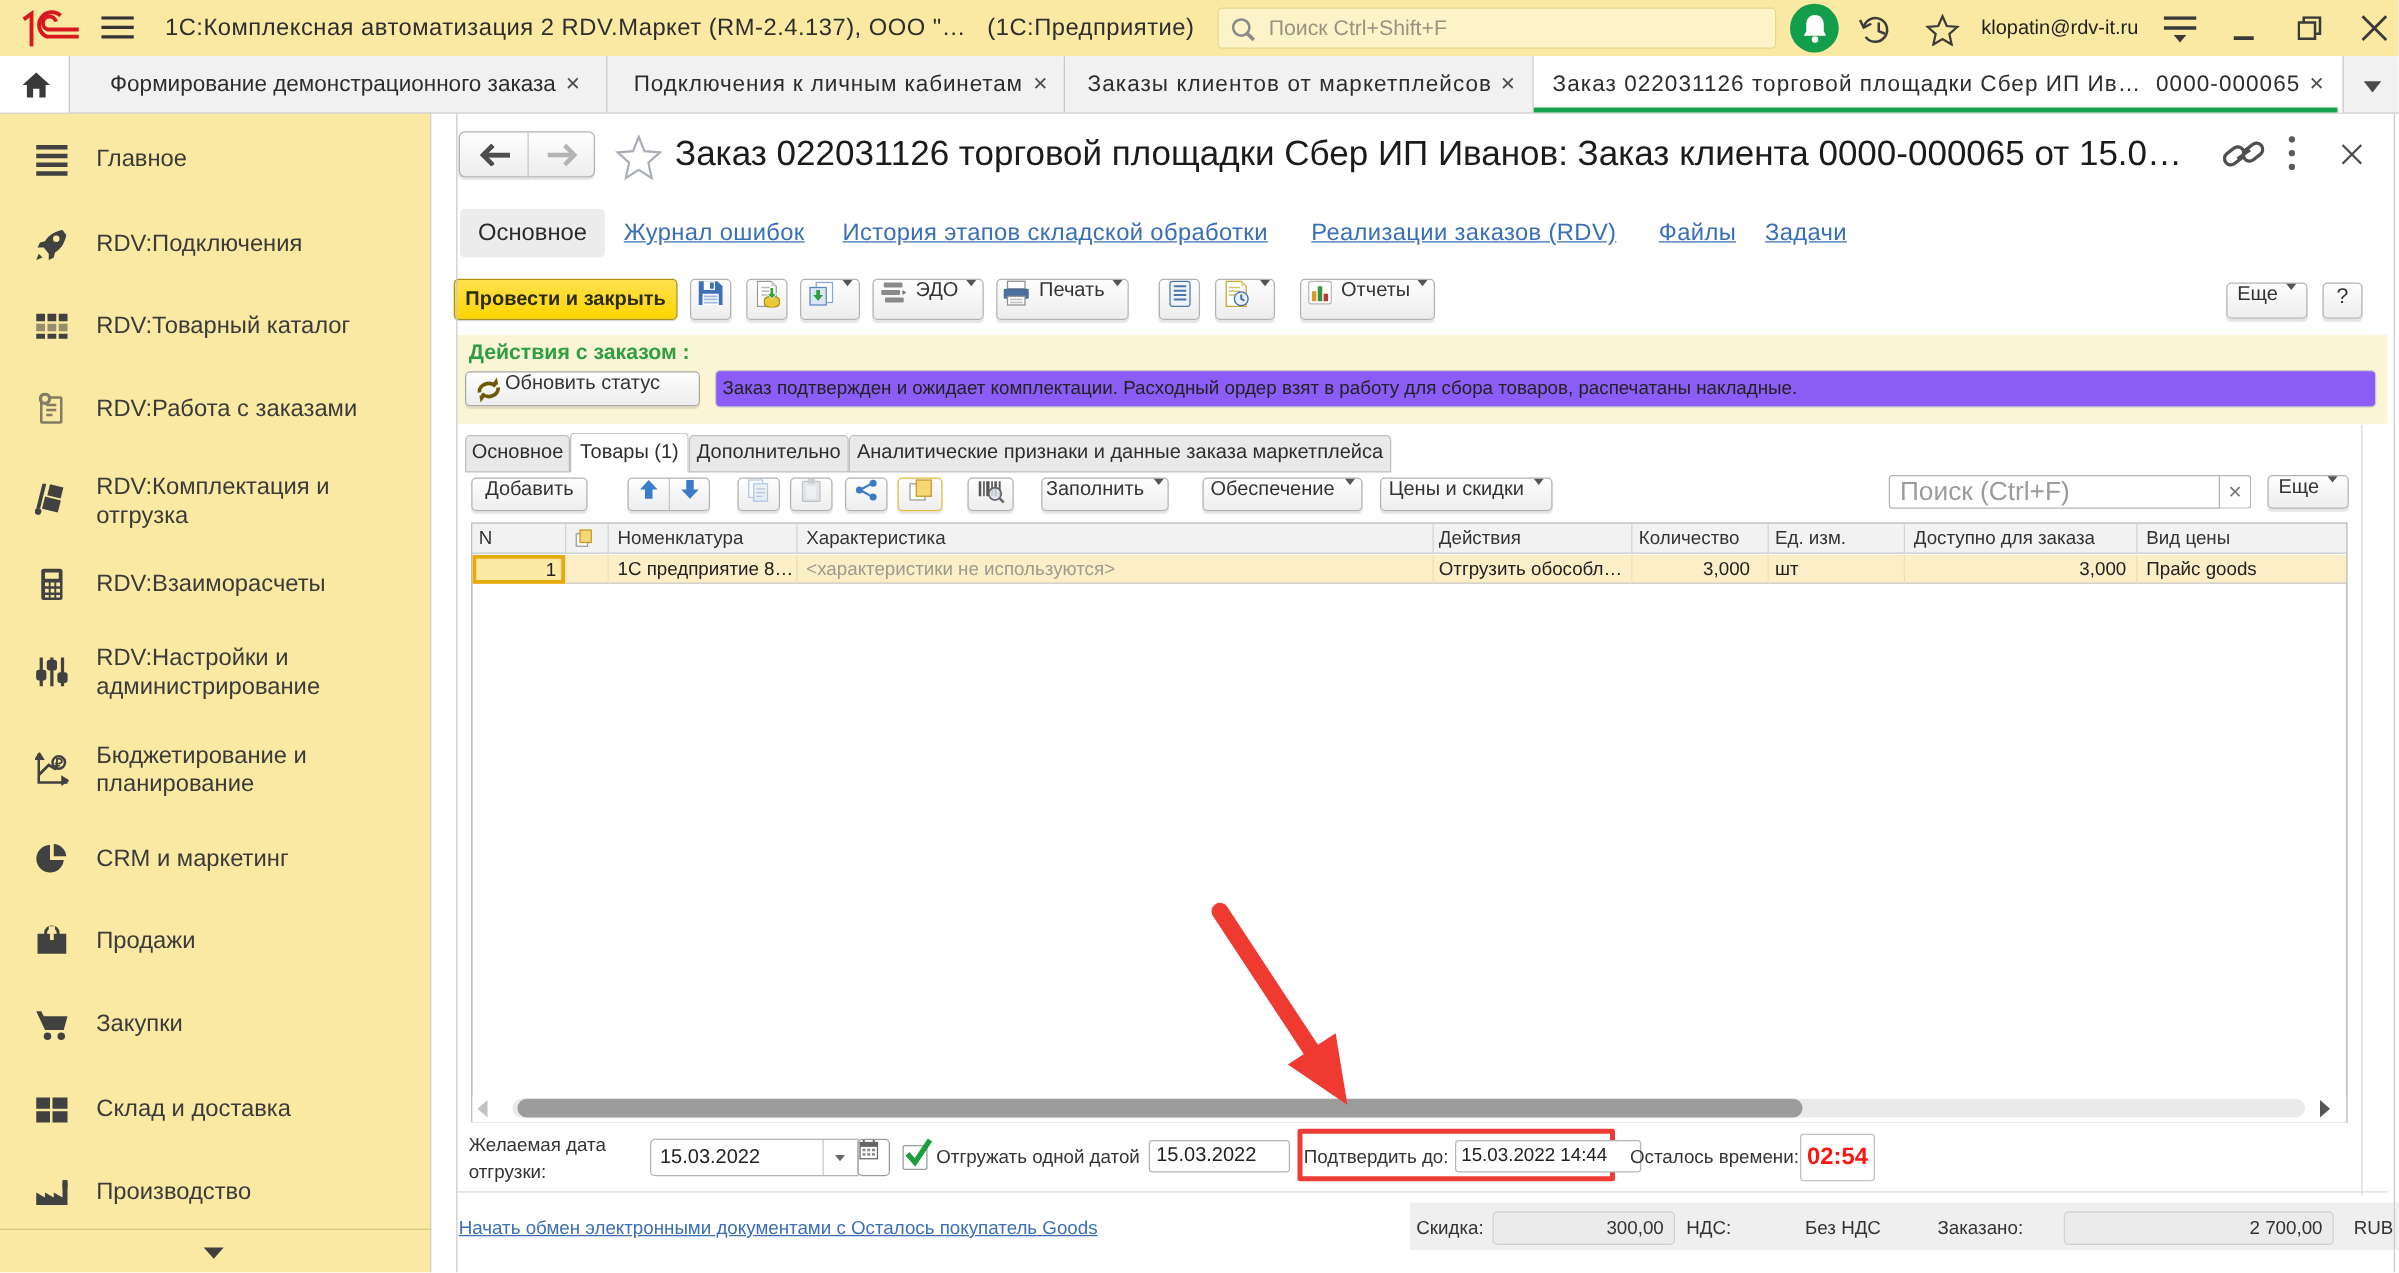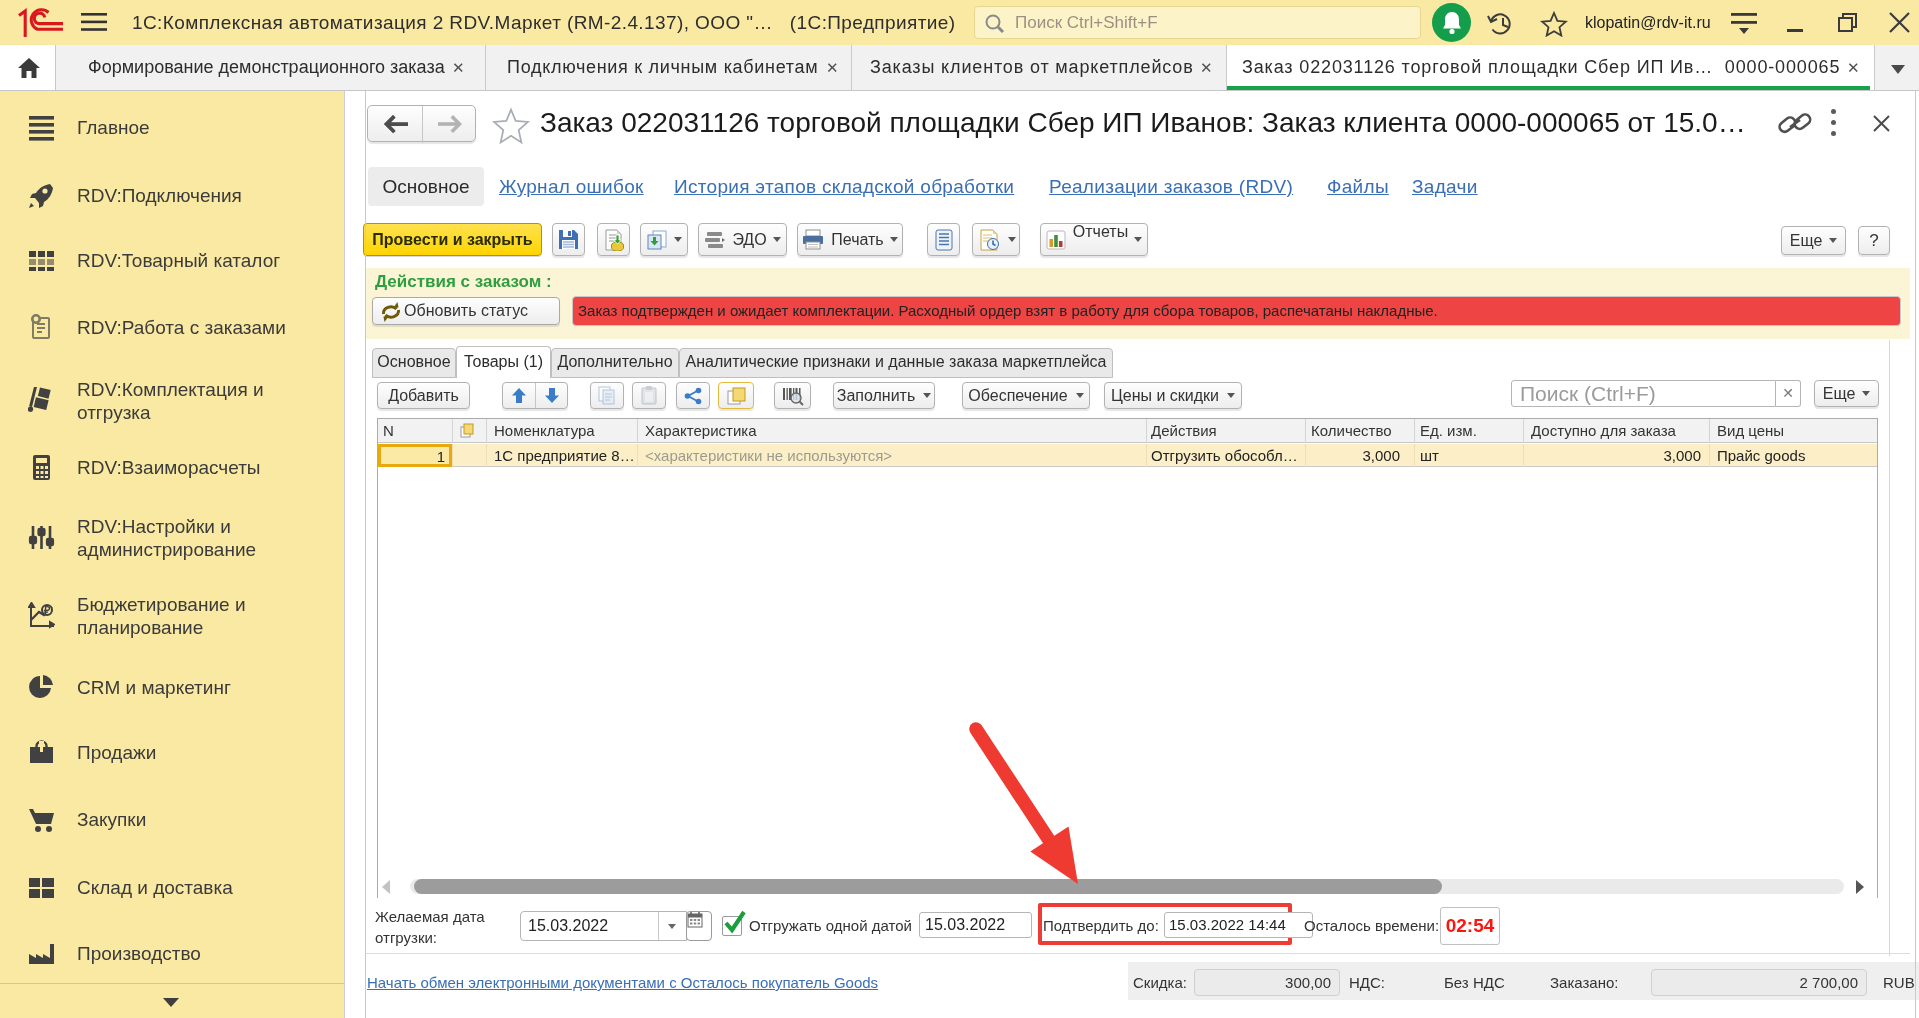--- a/index.html
+++ b/index.html
@@ -19,30 +19,30 @@
 .tsep{position:absolute;top:0;width:1px;height:45px;background:#c9c9c9}
 
 #sidebar{left:0;top:91px;width:345px;height:927px;background:#fae9a2;border-right:1px solid #cfcfcf}
 .mi{position:absolute;left:77px;font-size:19px;color:#3b3b3b;line-height:23px;white-space:nowrap}
 .mic{position:absolute;left:28px;width:27px;height:27px}
 #sbline{left:0;top:892px;width:345px;height:1px;background:#d9c97f}
 
 #main{left:346px;top:91px;width:1573px;height:927px;background:#fff}
 .vline{width:1px;background:#c9c9c9}
 .btn{position:absolute;background:linear-gradient(#fefefe,#ededed);border:1px solid #b2b2b2;border-radius:4px;box-shadow:0 2px 1px rgba(0,0,0,.1)}
-.btn .c{position:absolute;left:0;top:0;right:0;bottom:0;display:flex;align-items:center;justify-content:center}
+.btn .c{position:absolute;left:0;top:0;right:0;bottom:0;display:flex;align-items:flex-start;justify-content:center}
 .drop{width:0;height:0;border-left:4px solid transparent;border-right:4px solid transparent;border-top:5px solid #555}
 #title{left:540px;top:104px;width:1230px;height:38px;line-height:38px;font-size:28px;color:#1b1b1b;white-space:nowrap;overflow:hidden}
 .link{color:#3a6fb8;text-decoration:underline;white-space:nowrap}
 #chip{left:368px;top:167px;width:116px;height:39px;background:#ececec;border-radius:4px;text-align:center;line-height:39px;font-size:19px;color:#2b2b2b}
 .lrow{top:167px;height:39px;line-height:39px;font-size:19px;letter-spacing:.3px}
 
 #band{left:366px;top:268px;width:1544px;height:71px;background:#fbf5d6}
 #bandlbl{left:375px;top:272px;font-size:17px;font-weight:bold;color:#2e9e41}
-#statusfld{left:572px;top:296px;width:1329px;height:30px;background:#ef4444;border:1px solid #c9c9c9;border-radius:4px;line-height:28px;font-size:15px;color:#222;padding-left:5px;white-space:nowrap;overflow:hidden}
+#statusfld{left:572px;top:296px;width:1329px;height:30px;background:#8b5cf6;border:1px solid #c9c9c9;border-radius:4px;line-height:28px;font-size:15px;color:#222;padding-left:5px;white-space:nowrap;overflow:hidden}
 
 .ptab{position:absolute;top:348px;height:30px;background:#e9e9e9;border:1px solid #bfbfbf;border-radius:4px 4px 0 0;font-size:16px;color:#2d2d2d;text-align:center;white-space:nowrap}
 .ptab.act{top:346px;height:32px;background:#fff;border-bottom:none}
 .ptab span{display:block;margin-top:4px}
 .ptab.act span{margin-top:6px}
 
 #tbl{left:377px;top:418px;width:1501px;height:480px;border:1px solid #ababab;background:#fff}
 #thead{position:absolute;left:0;top:0;width:1499px;height:24px;background:#f2f2f2;border-bottom:1px solid #c8c8c8;font-size:15px;color:#333}
 .th{position:absolute;top:0;height:23px;line-height:23px;white-space:nowrap;overflow:hidden}
 .cline{position:absolute;top:0;width:1px;height:24px;background:#d4d4d4}

